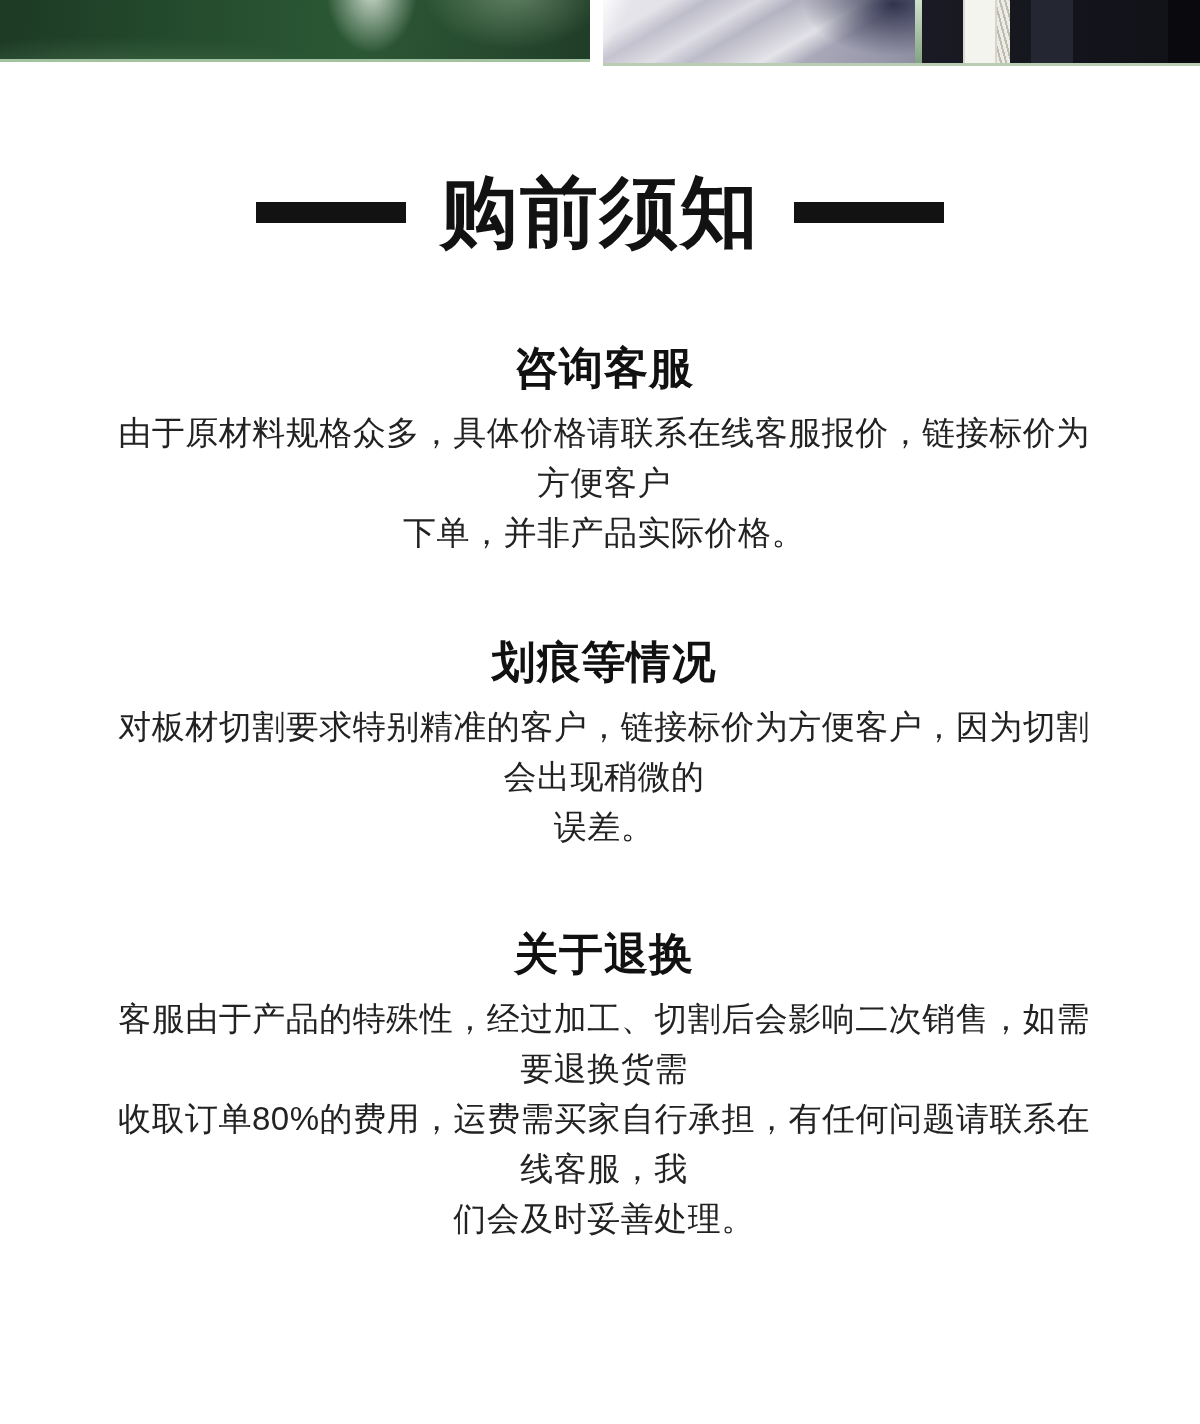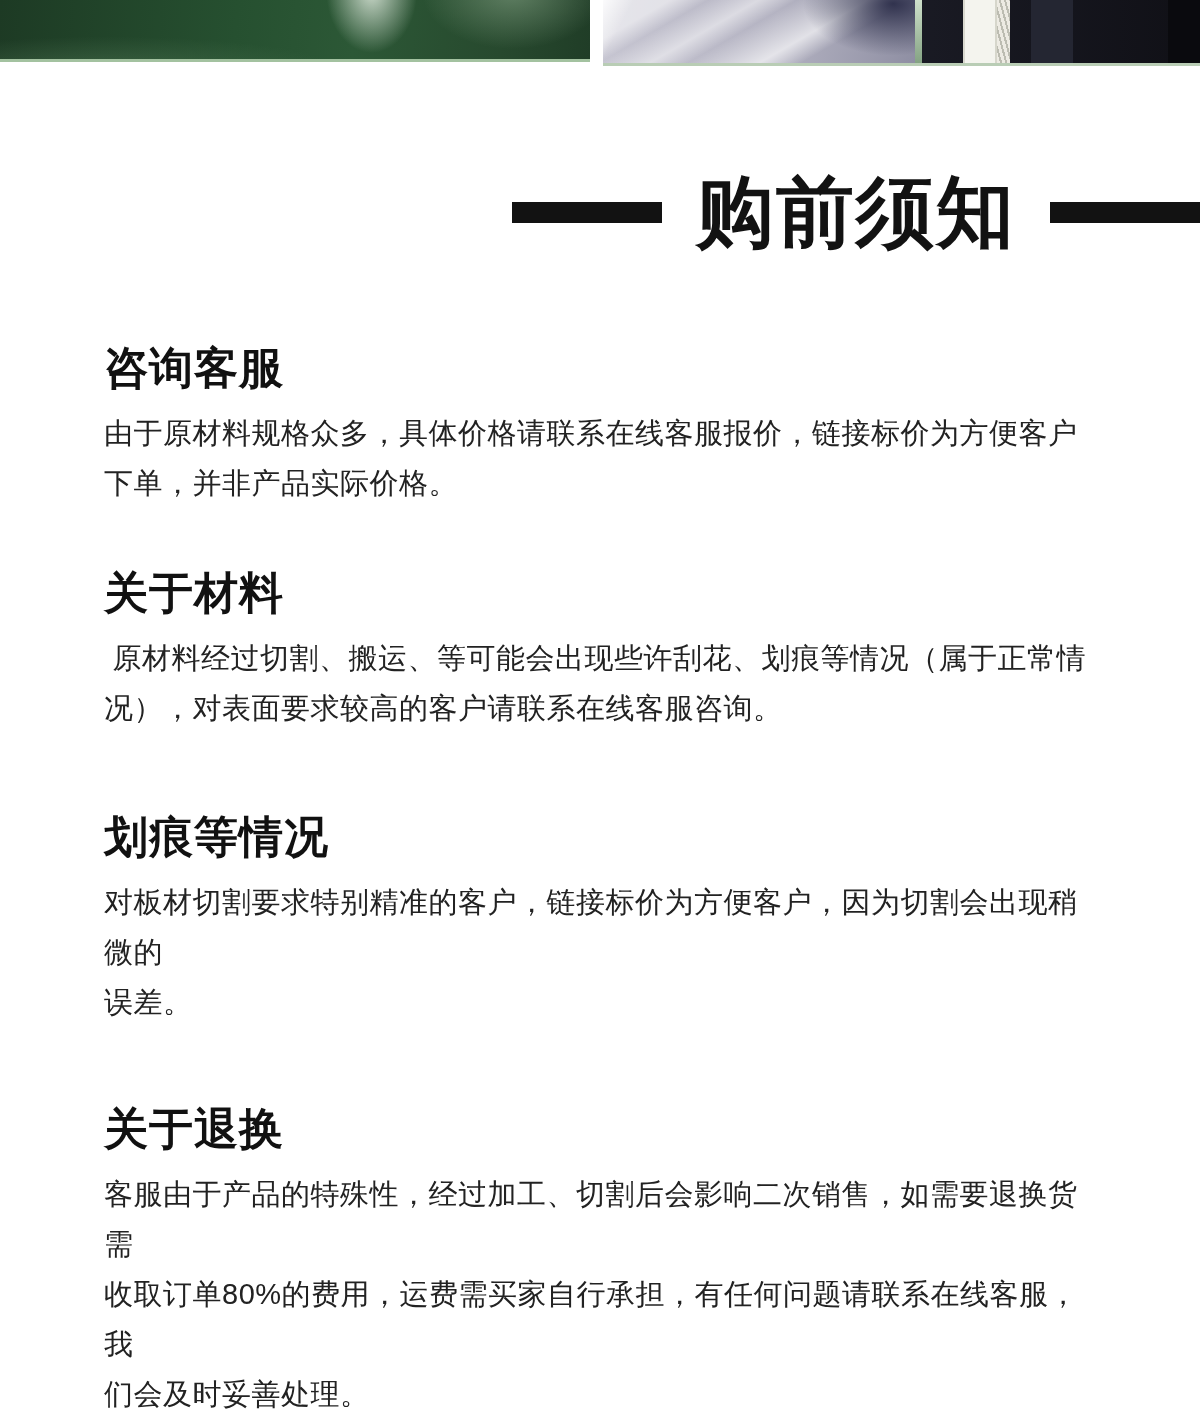--- a/index.html
+++ b/index.html
@@ -75,56 +75,57 @@
     left: 565px; width: 32px;
     background: #0a0a0e;
   }
 
   
   .title-row {
     margin-top: 104px;
     height: 84px;
     display: flex;
     align-items: center;
-    justify-content: flex-end;
+    justify-content: center;
     gap: 34px;
   }
   .title-dash {
     width: 150px;
     height: 21px;
     background: #121212;
   }
   .title-text {
     font-size: 78px;
     font-weight: 900;
     line-height: 1;
     color: #121212;
     letter-spacing: 2px;
     white-space: nowrap;
   }
 
   
   .content {
     padding: 0 96px 0 104px;
+    text-align: center;
   }
   .section { }
   .sec-1 { margin-top: 90px; }
   .sec-2 { margin-top: 61px; }
   .sec-3 { margin-top: 80px; }
   .sec-4 { margin-top: 78px; }
   .sec-heading {
     font-size: 44px;
     line-height: 48px;
     font-weight: 800;
     color: #111111;
     letter-spacing: 1px;
   }
   .sec-body {
     margin-top: 16px;
-    font-size: 29px;
+    font-size: 33px;
     line-height: 50px;
     font-weight: 400;
     color: #222222;
     white-space: pre-wrap;
     letter-spacing: 0.5px;
   }
 </style>
 </head>
 <body>
 
@@ -149,25 +150,20 @@
   </div>
 
   <div class="content">
 
     <div class="section sec-1">
       <div class="sec-heading">咨询客服</div>
       <div class="sec-body">由于原材料规格众多，具体价格请联系在线客服报价，链接标价为方便客户
 下单，并非产品实际价格。</div>
     </div>
 
-    <div class="section sec-2">
-      <div class="sec-heading">关于材料</div>
-      <div class="sec-body"> 原材料经过切割、搬运、等可能会出现些许刮花、划痕等情况（属于正常情
-况），对表面要求较高的客户请联系在线客服咨询。</div>
-    </div>
 
     <div class="section sec-3">
       <div class="sec-heading">划痕等情况</div>
       <div class="sec-body">对板材切割要求特别精准的客户，链接标价为方便客户，因为切割会出现稍微的
 误差。</div>
     </div>
 
     <div class="section sec-4">
       <div class="sec-heading">关于退换</div>
       <div class="sec-body">客服由于产品的特殊性，经过加工、切割后会影响二次销售，如需要退换货需

